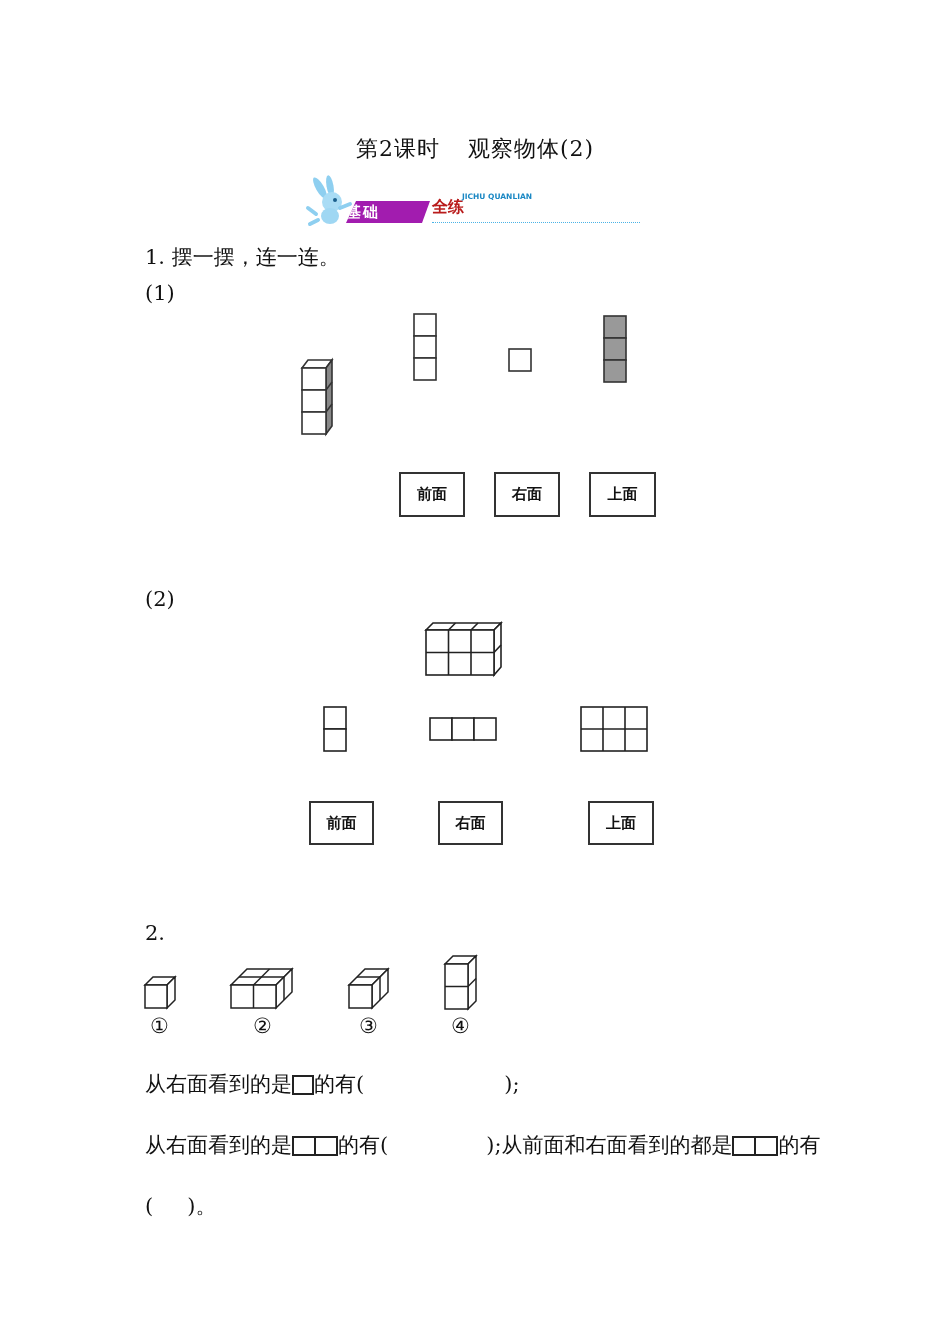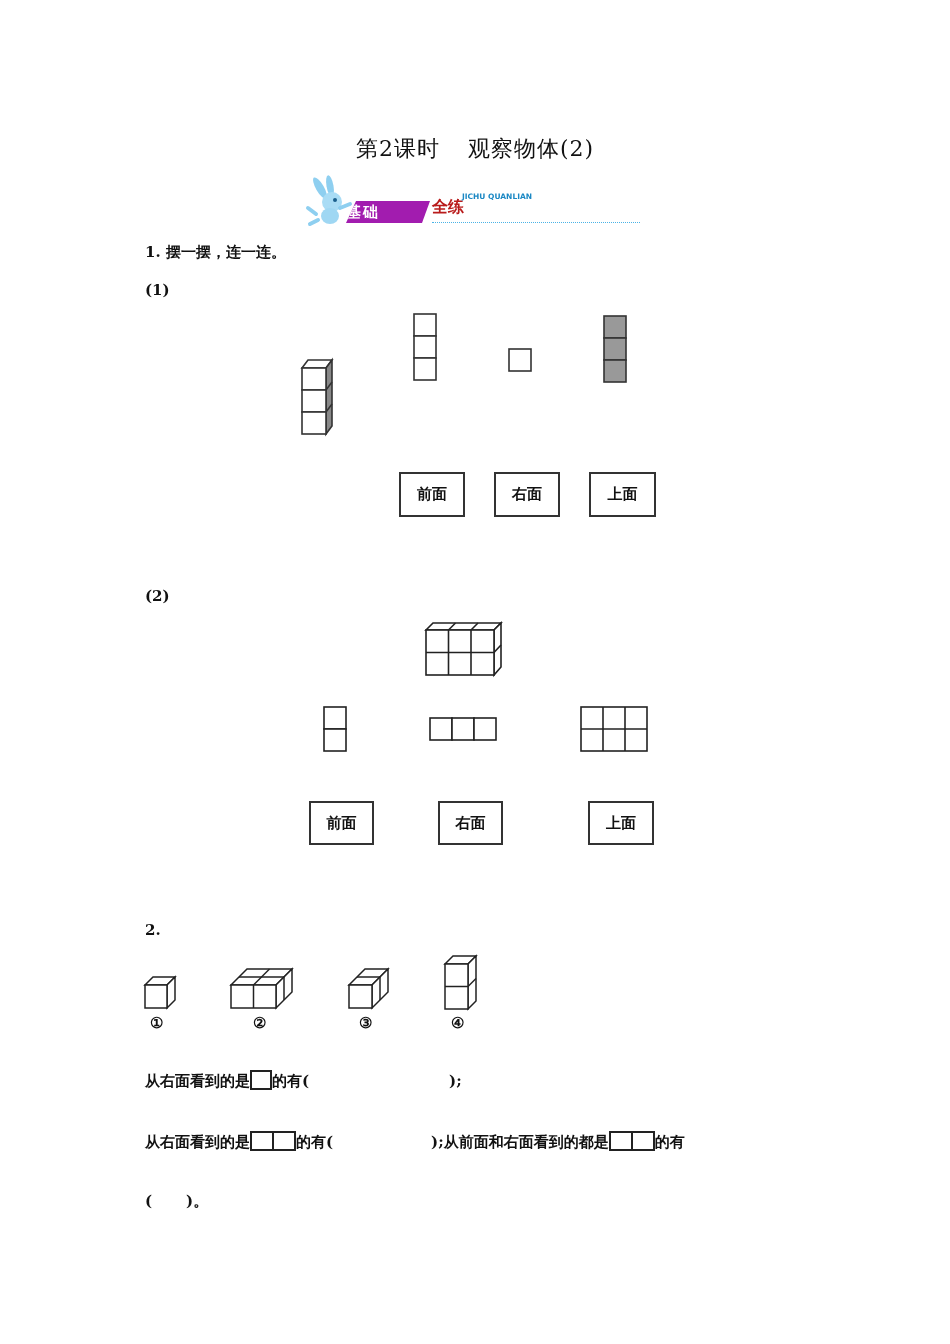--- a/index.html
+++ b/index.html
@@ -26,21 +26,21 @@
     color: #b91c1c; font-family: "DejaVu Sans", sans-serif; font-weight: bold; font-size: 16px;
   }
   .banner .latin {
     position: absolute; left: 156px; top: 14px; font-size: 7.5px;
     color: #1b88c4; font-family: "DejaVu Sans", sans-serif; font-weight: bold;
   }
   .banner .dots {
     position: absolute; left: 126px; top: 44px; width: 208px; border-top: 1px dotted #4ab3e6;
   }
   .banner .rabbit { position: absolute; left: 0; top: 0; }
-  .text { font-size: 15px; font-weight: bold; }
+  .text { font-size: 21px; }
   .label-box {
     position: absolute; border: 2px solid #333; background: #fff;
     font-family: "DejaVu Sans", sans-serif; font-size: 15px; font-weight: bold;
     display: flex; align-items: center; justify-content: center; box-sizing: border-box; margin-left: 7px;
   }
   svg { position: absolute; overflow: visible; }
   .inline-box {
     display: inline-block; height: 20px; border: 2px solid #222; vertical-align: -4px;
     box-sizing: border-box; background: #fff;
   }

